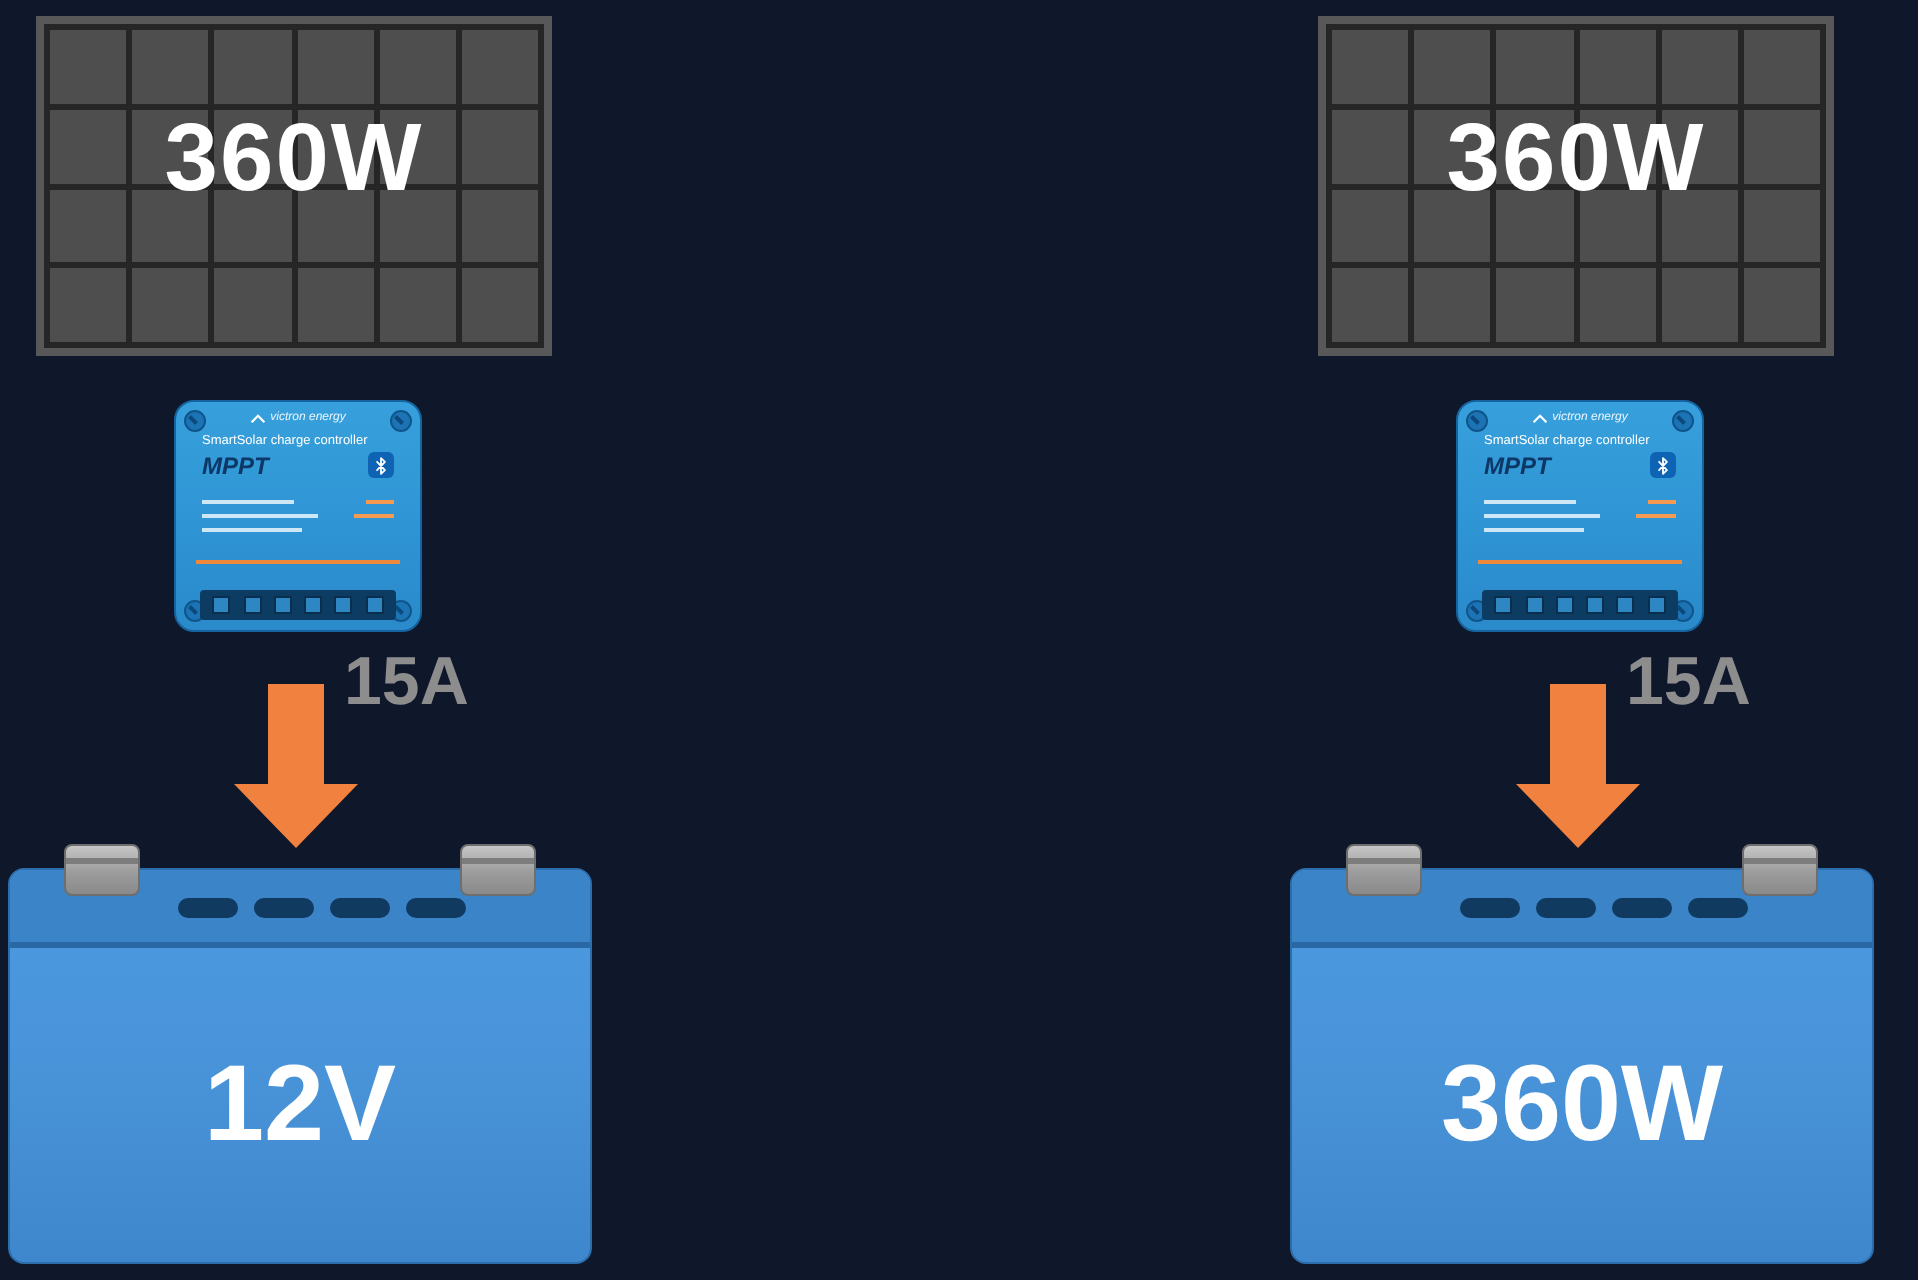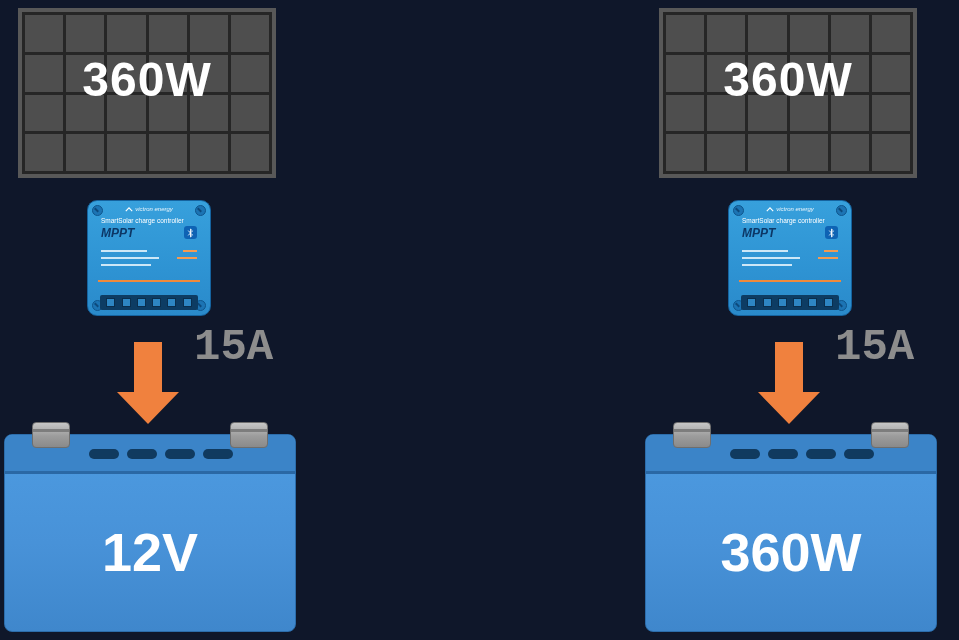--- a/index.html
+++ b/index.html
@@ -40,21 +40,21 @@
   .sbar{height:2px;background:#cde7f7;display:inline-block;}
   .sbar.orange{background:#f59a50;}
   .w46{width:46px}.w58{width:58px}.w50{width:50px}.w14{width:14px}.w20{width:20px}
   .ctl-orange-line{position:absolute;top:79px;left:10px;right:10px;height:2px;background:#ef8a3c;}
   .ctl-terminals{position:absolute;bottom:5px;left:12px;right:12px;height:15px;background:#0d3c63;
                  border-radius:2px;display:flex;align-items:center;justify-content:space-evenly;}
   .term{width:9px;height:9px;background:#2e86c3;border:1px solid #0a2e4d;box-sizing:border-box;}
 
   
   .arrow{position:absolute;left:117px;top:342px;}
-  .arrow-label{position:absolute;left:194px;top:322px;font-size:44px;font-weight:bold;color:#8d8d8d;font-family:Liberation Mono, monospace;}
+  .arrow-label{position:absolute;left:172px;top:322px;font-size:34px;font-weight:bold;color:#8d8d8d;}
 
   
   .battery{position:absolute;left:4px;top:434px;width:292px;height:198px;}
   .bat-terminal{position:absolute;top:-12px;width:38px;height:26px;border-radius:4px;
                 background:linear-gradient(180deg,#c6c6c6 0%,#9c9c9c 55%,#8a8a8a 100%);
                 border:1px solid #6e6e6e;box-sizing:border-box;z-index:2;}
   .bat-terminal::after{content:"";position:absolute;top:6px;left:0;right:0;height:3px;background:#7d7d7d;}
   .bat-terminal.left{left:28px}.bat-terminal.right{right:28px}
   .bat-body{position:absolute;inset:0;border-radius:8px;overflow:hidden;
             background:linear-gradient(180deg,#4d9be1 0%,#4892d8 55%,#3f87cc 100%);

